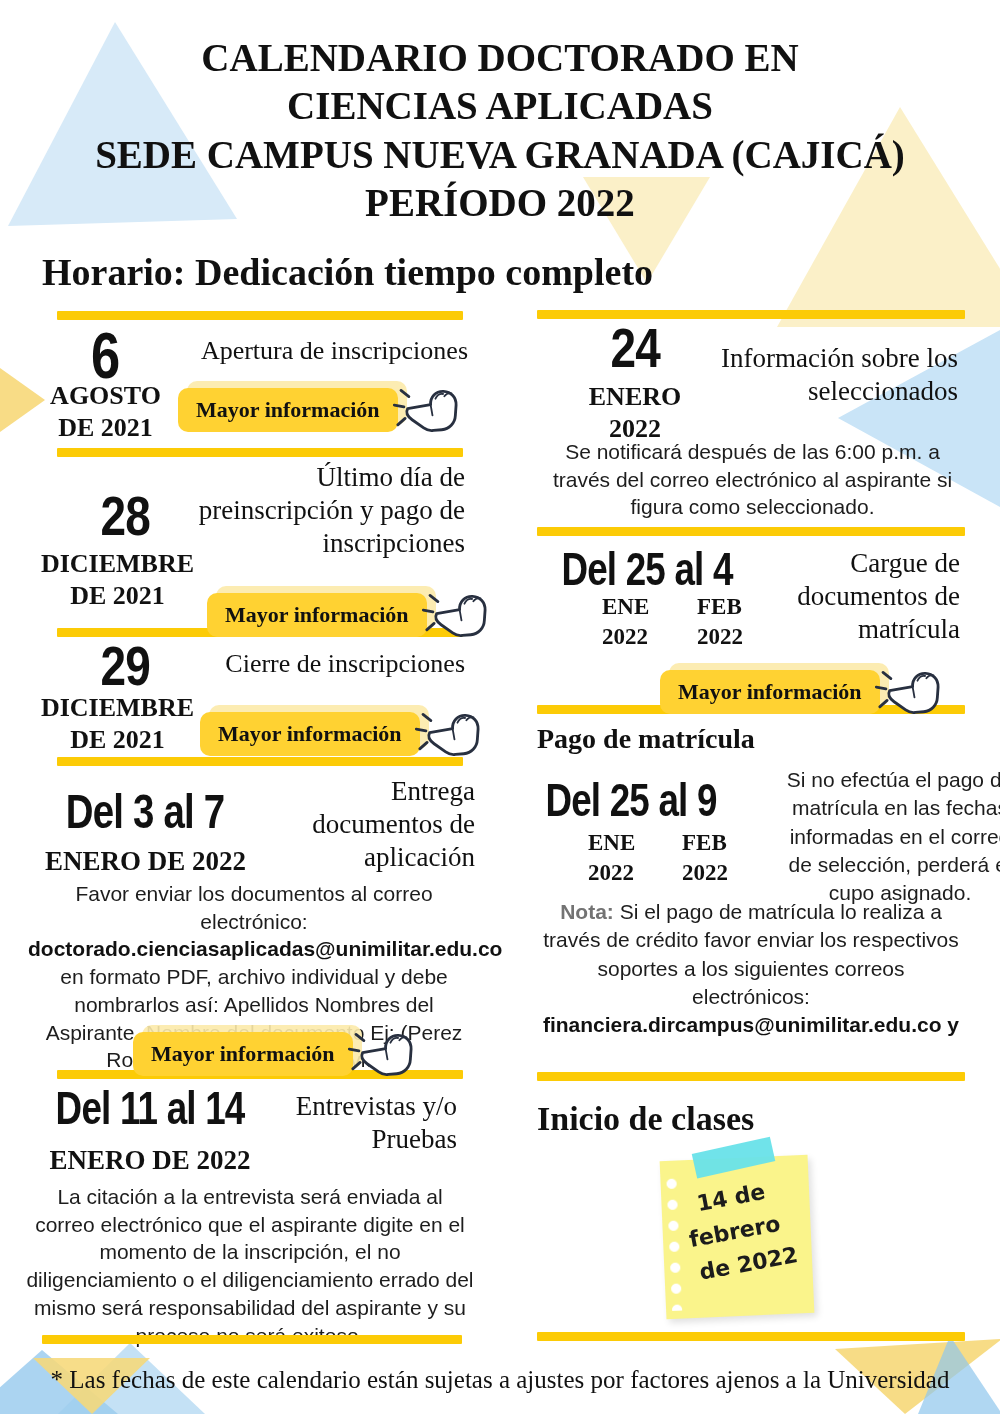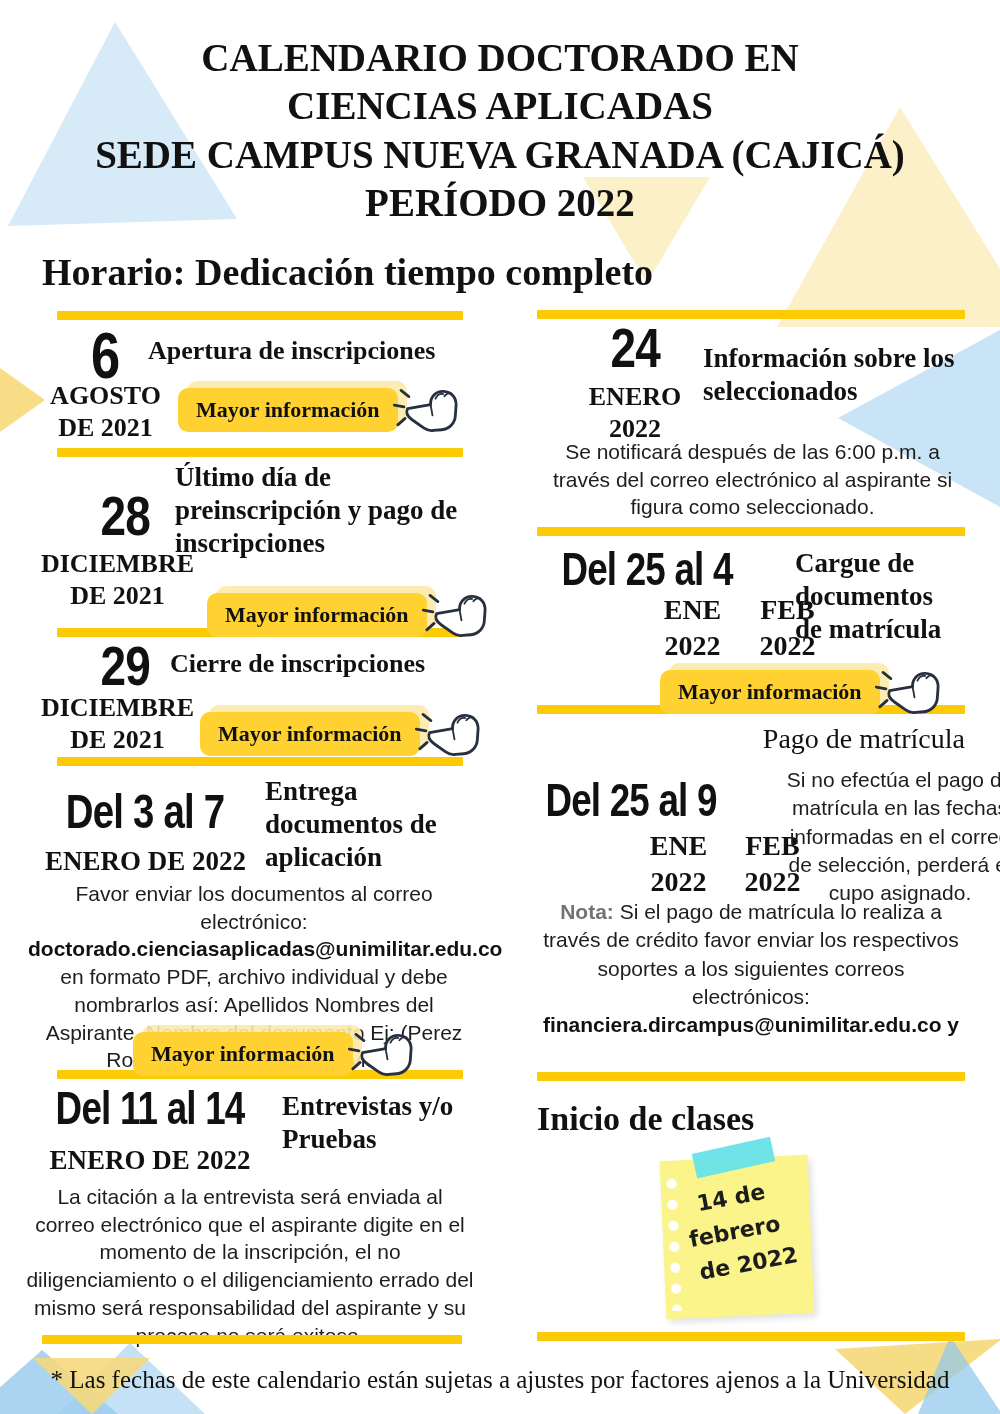--- a/index.html
+++ b/index.html
@@ -11,32 +11,32 @@
   .main-title div{white-space:nowrap;}
   .schedule{position:absolute;top:250px;left:42px;font-size:38px;z-index:1;font-weight:bold;}
   .bar{position:absolute;height:9px;background:#FCCB06;z-index:1;border-radius:1px;}
   .num{position:absolute;font-family:"Liberation Sans",sans-serif;font-weight:700;line-height:1;
        text-align:center;letter-spacing:-1px;z-index:1;}
   .num span{display:inline-block;transform:scaleX(.82);}
   .range{position:absolute;font-family:"Liberation Sans",sans-serif;font-weight:700;line-height:1;
        text-align:center;letter-spacing:-1px;z-index:1;white-space:nowrap;}
   .range span{display:inline-block;transform:scaleX(.8);transform-origin:center;}
   .month{position:absolute;font-weight:700;text-align:center;font-size:26px;line-height:1.22;z-index:1;}
-  .month-sm{position:absolute;font-weight:700;text-align:center;font-size:28px;line-height:1.3;z-index:1;margin-left:48px;}
-  .sec-title{position:absolute;font-weight:700;text-align:left;font-size:27px;line-height:1.22;z-index:1;}
+  .month-sm{position:absolute;font-weight:700;text-align:left;font-size:23px;line-height:1.3;z-index:1;}
+  .sec-title{position:absolute;font-weight:400;text-align:right;font-size:27px;line-height:1.22;z-index:1;}
   .body-text{position:absolute;font-family:"Liberation Sans",sans-serif;font-size:21px;line-height:1.32;
              text-align:center;color:#1d1d1d;z-index:1;}
   .email{font-weight:700;color:#111;}
   .nota-label{font-weight:700;color:#737373;}
   .btn-row{position:absolute;display:flex;align-items:center;z-index:2;margin-top:16px;}
   .btn{background:#FFD232;border:none;border-radius:10px;font-family:"Liberation Serif",serif;
        font-weight:700;font-size:22px;color:#111;padding:9px 18px;cursor:pointer;
        box-shadow:9px -7px 0 rgba(252,234,170,.9);}
   .hand{width:70px;height:56px;margin-left:-4px;transform:rotate(-10deg);flex:none;}
-  .heading-c{position:absolute;font-weight:400;text-align:right;font-size:28px;z-index:1;}
+  .heading-c{position:absolute;font-weight:700;text-align:left;font-size:28px;z-index:1;}
   .inicio-title{position:absolute;font-weight:700;text-align:left;font-size:34px;z-index:1;}
   .note{position:absolute;left:663px;top:1158px;width:148px;height:158px;background:#FAF48B;
         transform:rotate(-2.5deg);box-shadow:3px 4px 7px rgba(0,0,0,.12);z-index:1;}
   .tape{position:absolute;left:34px;top:-13px;width:80px;height:25px;background:#68E1E9;
         transform:rotate(-10deg);opacity:.95;}
   .holes{position:absolute;left:4px;top:14px;width:14px;height:136px;
          background:radial-gradient(circle 5px at 7px 9px,#fff 4.6px,rgba(0,0,0,0) 5.4px) 0 0/14px 21px repeat-y;}
   .note-text{position:absolute;left:26px;top:22px;transform:rotate(-8deg);
              font-family:"DejaVu Sans",sans-serif;font-weight:700;font-size:22px;line-height:1.55;color:#1c1c1c;}
   .note-text .l1{padding-left:14px;}

